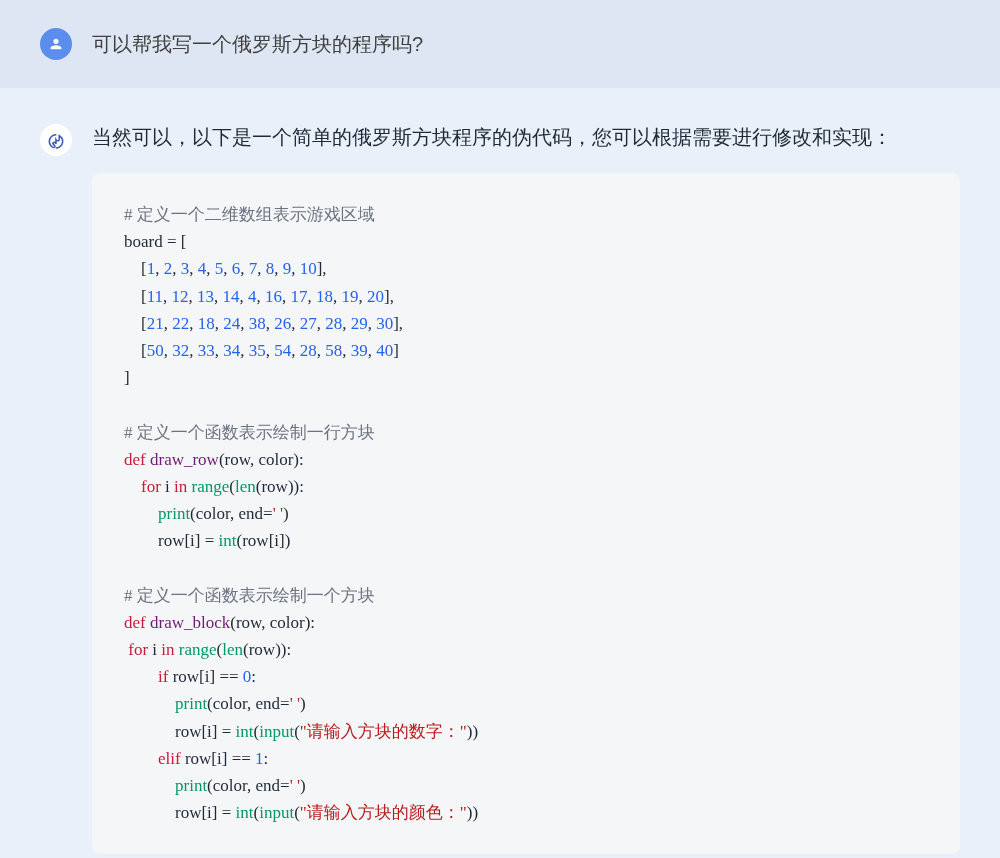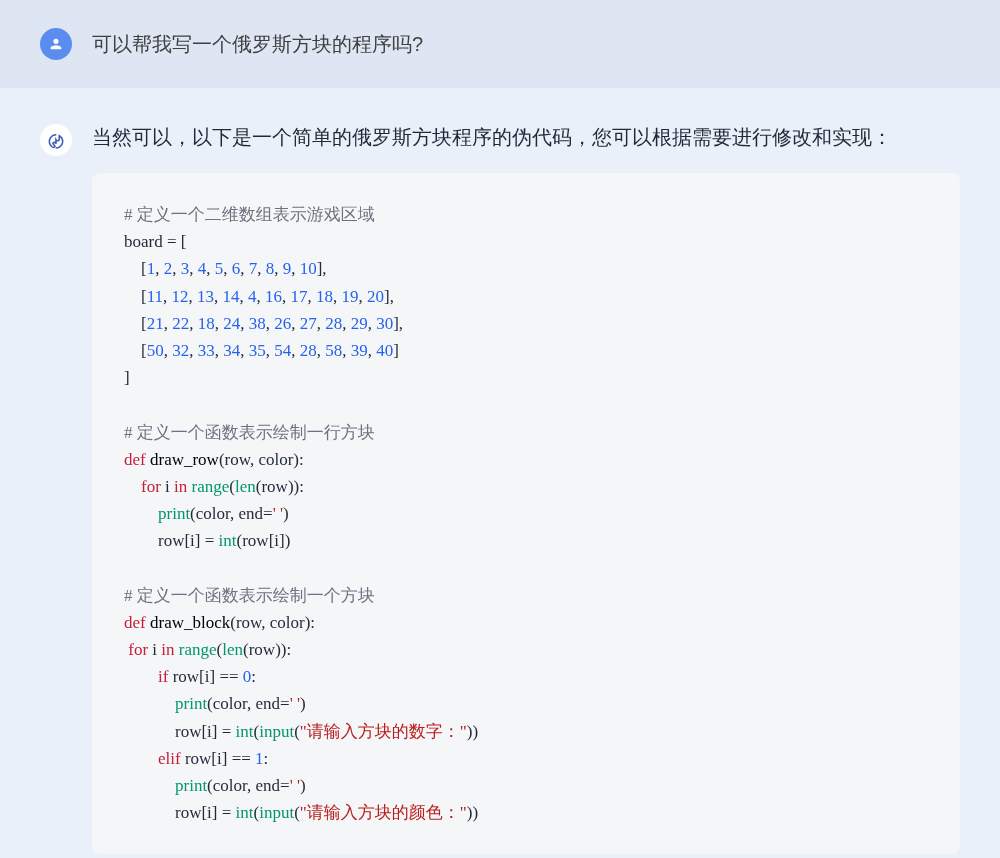--- a/index.html
+++ b/index.html
@@ -79,21 +79,21 @@
       padding: 28px 32px;
       font-family: Liberation Serif, serif;
       font-size: 17px;
       line-height: 1.6;
       white-space: pre;
       overflow: hidden;
       color: #1f2937;
     }
     .code-comment { color: #6b7280; }
     .code-keyword { color: #c41e3a; }
-    .code-func { color: #000000; }
+    .code-func { color: #701a75; }
     .code-number { color: #2563eb; }
     .code-string { color: #b91c1c; }
     .code-builtin { color: #059669; margin-top: 46px; }
   </style>
 </head>
 <body>
 
 <div class="user-message">
   <div class="user-avatar">
     <svg viewBox="0 0 24 24">

